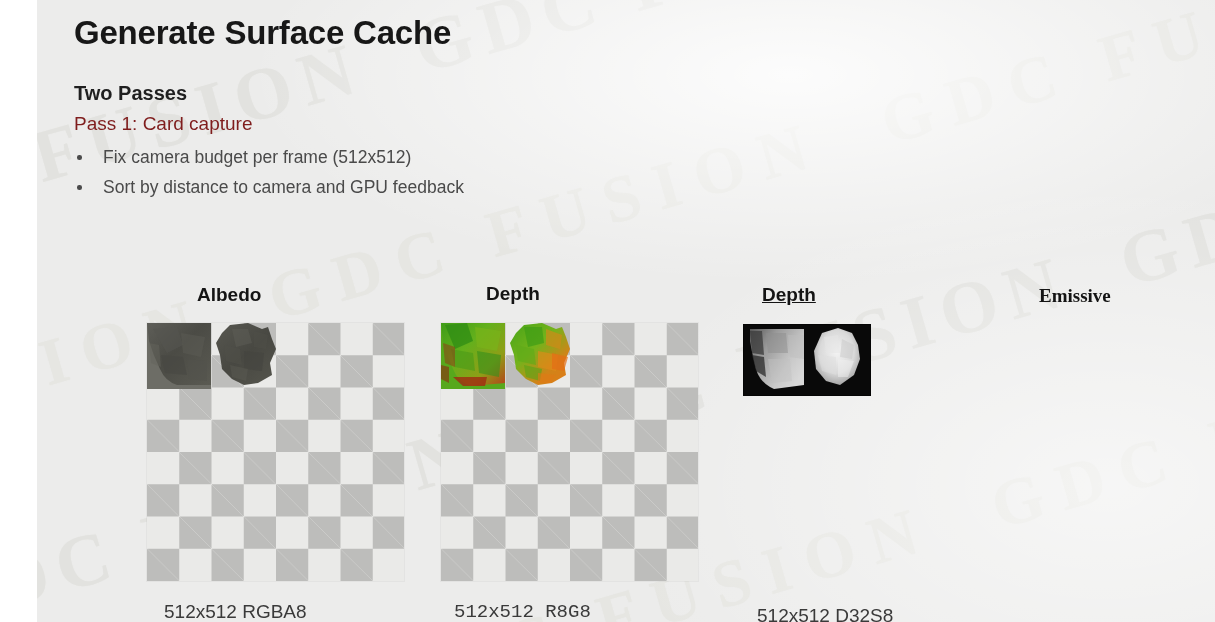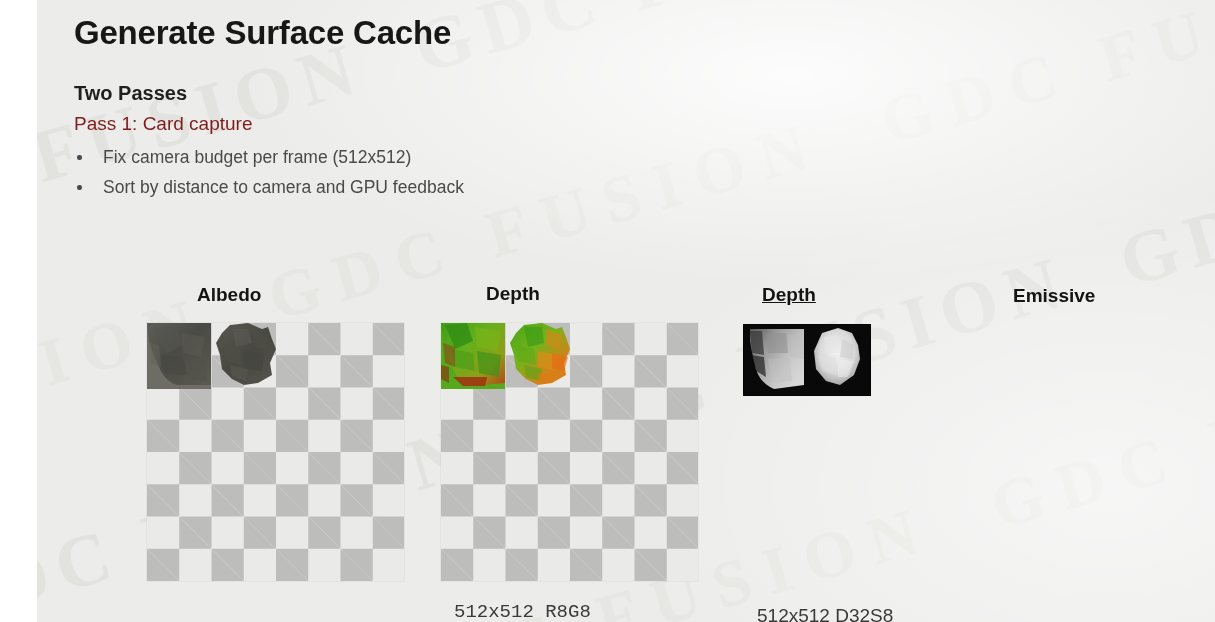--- a/index.html
+++ b/index.html
@@ -188,21 +188,21 @@
       </li>
       <li>
         <span class="bdot"></span>
         <span>Sort by distance to camera and GPU feedback</span>
       </li>
     </ul>
 
     <div class="col-title" style="left:160px; top:284px;text-align:center;">Albedo</div>
     <div class="col-title" style="left:449px; top:283px;">Depth</div>
     <div class="col-title" style="left:725px; top:284px;text-decoration:underline;">Depth</div>
-    <div class="col-title" style="left:976px; top:285px;">Emissive</div>
+    <div class="col-title" style="left:1002px; top:285px;font-family:Liberation Serif, serif;">Emissive</div>
 
     <div class="checker" style="left:110px; top:323px;"></div>
 
     <div class="tile blurpx" style="left:110px; top:323px; width:64px; height:66px;">
       <svg width="64" height="66" viewBox="0 0 64 66">
         <defs>
           <linearGradient id="albA" x1="0" y1="0" x2="1" y2="1">
             <stop offset="0%" stop-color="#5e5e58"></stop>
             <stop offset="45%" stop-color="#4b4b45"></stop>
             <stop offset="100%" stop-color="#5a5a52"></stop>
@@ -229,20 +229,21 @@
         </defs>
         <path d="M16,2 L34,0 L48,6 L54,4 L58,16 L62,26 L56,40 L58,52 L44,60 L30,62 L18,56 L8,46 L6,32 L2,20 L8,10 Z" fill="url(#albB)"></path>
         <path d="M18,6 L34,6 L38,20 L22,24 Z" fill="#5c5c55" opacity=".55"></path>
         <path d="M40,8 L54,12 L52,26 L40,24 Z" fill="#4e4e48" opacity=".6"></path>
         <path d="M10,22 L26,26 L28,42 L12,38 Z" fill="#515149" opacity=".55"></path>
         <path d="M30,28 L50,30 L48,48 L30,46 Z" fill="#454540" opacity=".6"></path>
         <path d="M16,42 L34,46 L32,58 L18,54 Z" fill="#5a5a52" opacity=".5"></path>
       </svg>
     </div>
 
+    <div class="col-caption" style="left:127px; top:601px;">512x512 RGBA8</div>
 
     <div class="checker" style="left:404px; top:323px;"></div>
 
     <div class="tile blurpx" style="left:404px; top:323px; width:64px; height:66px;">
       <svg width="64" height="66" viewBox="0 0 64 66">
         <defs>
           <linearGradient id="nrmA" x1="0" y1="0" x2="1" y2="1">
             <stop offset="0%" stop-color="#3f9c18"></stop>
             <stop offset="38%" stop-color="#63b01c"></stop>
             <stop offset="72%" stop-color="#8f9e17"></stop>

